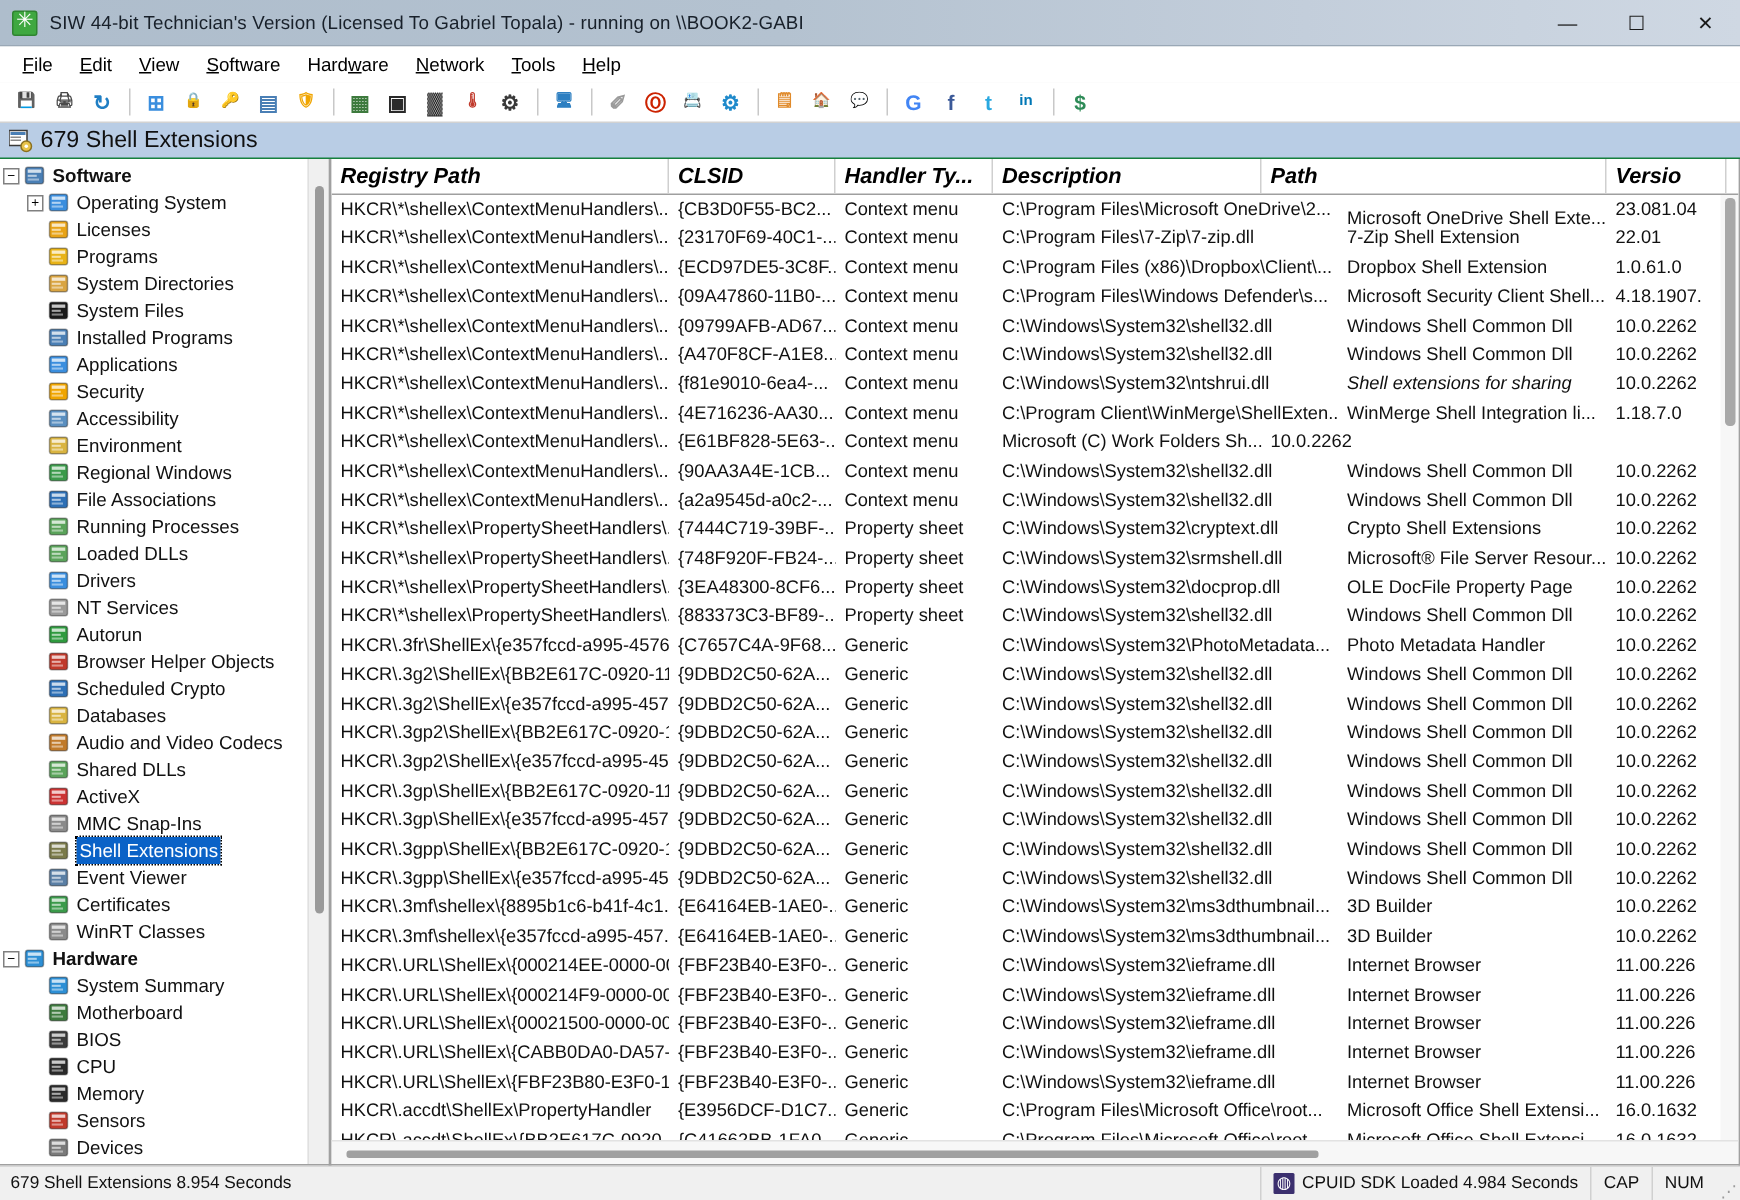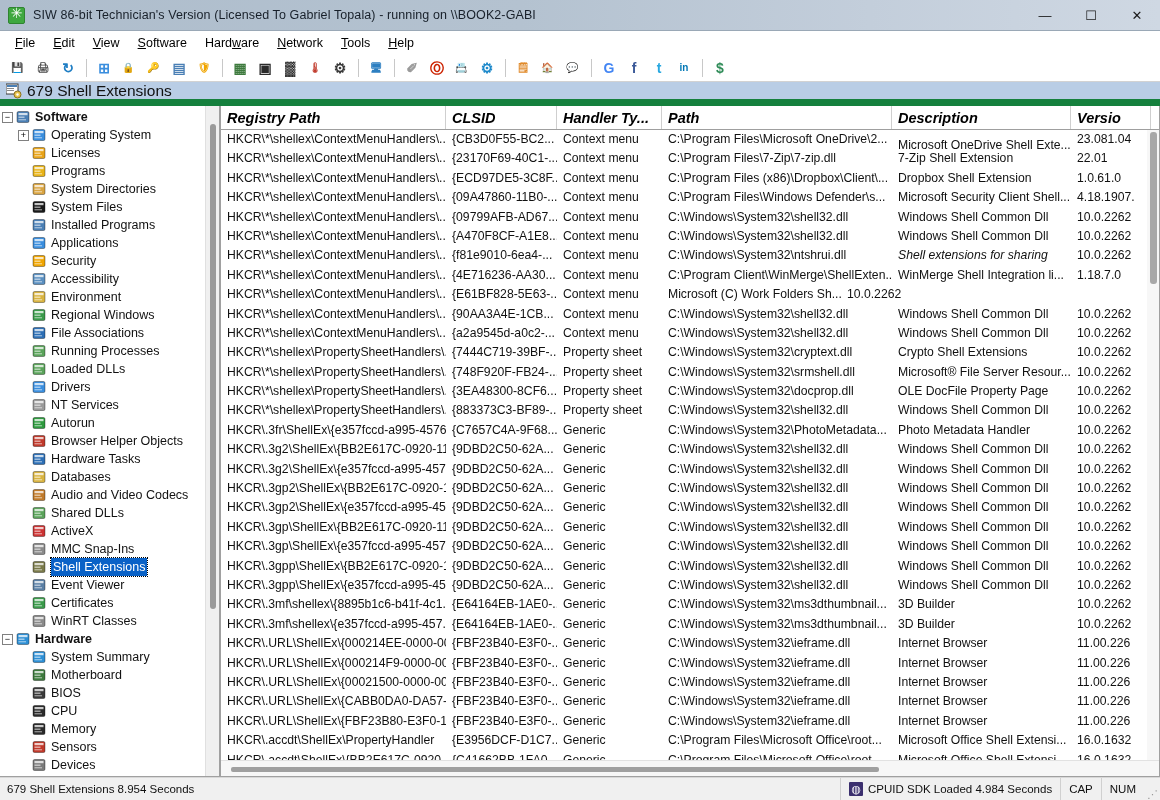--- a/index.html
+++ b/index.html
@@ -66,21 +66,21 @@
     width: 24px; height: 23px; display: flex; align-items: center; justify-content: center;
     margin-right: 1px; position: relative;
   }
   .tb-sep { width: 1px; height: 18px; background: #c8c8c8; margin: 0 5px; flex: none; }
   .ic { width: 16px; height: 16px; position: relative; display: block; }
 
   
   .pagetitle {
     height: 24px; background: #b9cde5; display: flex; align-items: center;
     padding-left: 6px; flex: none;
-    border-bottom: 7px solid #15803d;
+    border-bottom: 1px solid #15803d;
   }
   .pagetitle .pt-icon { width: 16px; height: 16px; margin-right: 5px; flex: none; position: relative; }
   .pagetitle .pt-text {
     font-size: 15.5px; color: #101010; font-weight: 400; white-space: nowrap;
   }
 
   
   .main {
     flex: 1; display: flex; min-height: 0; background: #f0f0f0;
     padding: 0; position: relative;
@@ -191,21 +191,21 @@
     content: "⋰"; position: absolute; right: 2px; bottom: 0; font-size: 11px; color: #9a9a9a;
   }
 </style>
 </head>
 <body>
 
 <div id="app">
 
   <div class="titlebar">
     <div class="title-icon"></div>
-    <div class="title-text">SIW 86-bit Technician's Version (Licensed To Gabriel Topala) - running on \\BOOK2-GABI</div>
+    <div class="title-text">SIW 44-bit Technician's Version (Licensed To Gabriel Topala) - running on \\BOOK2-GABI</div>
     <div class="win-btns">
       <div class="win-btn">—</div>
       <div class="win-btn">☐</div>
       <div class="win-btn close">✕</div>
     </div>
   </div>
 
   <div class="menubar" id="menubar">
       <div class="menu-item"><u>F</u>ile</div>
       <div class="menu-item"><u>E</u>dit</div>
@@ -533,21 +533,21 @@
           </div>
           <div class="tnode">
             <span class="indent"></span>
             <span class="spacer"></span>
             <span class="tico"><svg width="16" height="16" viewBox="0 0 16 16">
                 <rect x="2" y="2.5" width="12" height="11" rx="1.5" fill="#2d6fb5" stroke="rgba(0,0,0,0.35)"></rect>
                 <rect x="3.5" y="4" width="9" height="2.2" fill="rgba(255,255,255,0.75)"></rect>
                 <rect x="3.5" y="7.5" width="6" height="1.4" fill="rgba(255,255,255,0.6)"></rect>
                 <rect x="3.5" y="10" width="7.5" height="1.4" fill="rgba(255,255,255,0.45)"></rect>
               </svg></span>
-            <span class="tlabel">Hardware Tasks</span>
+            <span class="tlabel">Scheduled Crypto</span>
           </div>
           <div class="tnode">
             <span class="indent"></span>
             <span class="spacer"></span>
             <span class="tico"><svg width="16" height="16" viewBox="0 0 16 16">
                 <rect x="2" y="2.5" width="12" height="11" rx="1.5" fill="#d9b441" stroke="rgba(0,0,0,0.35)"></rect>
                 <rect x="3.5" y="4" width="9" height="2.2" fill="rgba(255,255,255,0.75)"></rect>
                 <rect x="3.5" y="7.5" width="6" height="1.4" fill="rgba(255,255,255,0.6)"></rect>
                 <rect x="3.5" y="10" width="7.5" height="1.4" fill="rgba(255,255,255,0.45)"></rect>
               </svg></span>
@@ -739,25 +739,25 @@
         <div class="hdr" id="thead">
             <div class="hc" style="width: 225px;">
               <span>Registry Path</span>
             </div>
             <div class="hc" style="width: 111px;">
               <span>CLSID</span>
             </div>
             <div class="hc" style="width: 105px;">
               <span>Handler Ty...</span>
             </div>
+            <div class="hc" style="width: 179px;">
+              <span>Description</span>
+            </div>
             <div class="hc" style="width: 230px;">
               <span>Path</span>
-            </div>
-            <div class="hc" style="width: 179px;">
-              <span>Description</span>
             </div>
             <div class="hc" style="width: 80px;">
               <span>Versio</span>
             </div>
           </div>
         <div class="rows" id="tbody">
             <div class="row">
               <div class="cell" style="width: 225px;">HKCR\*\shellex\ContextMenuHandlers\...</div>
               <div class="cell" style="width: 111px;">{CB3D0F55-BC2...</div>
               <div class="cell" style="width: 105px;">Context menu</div>

